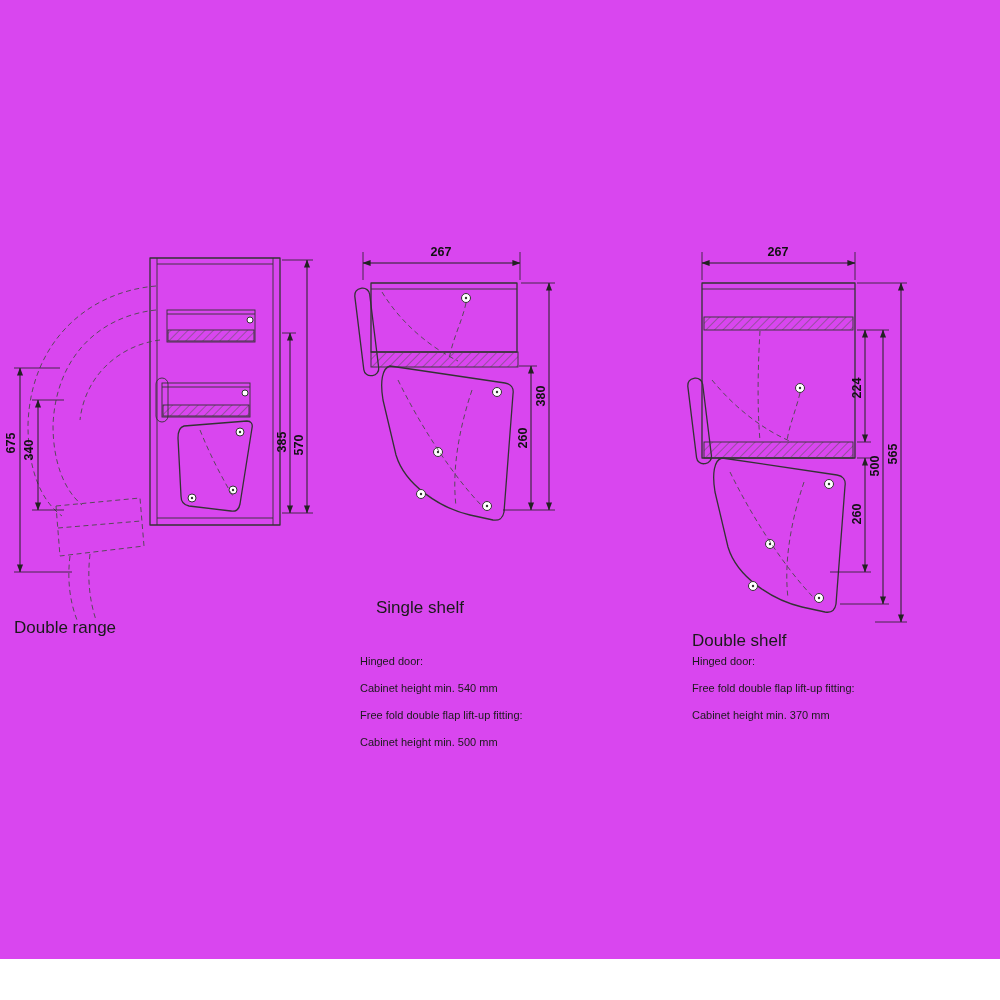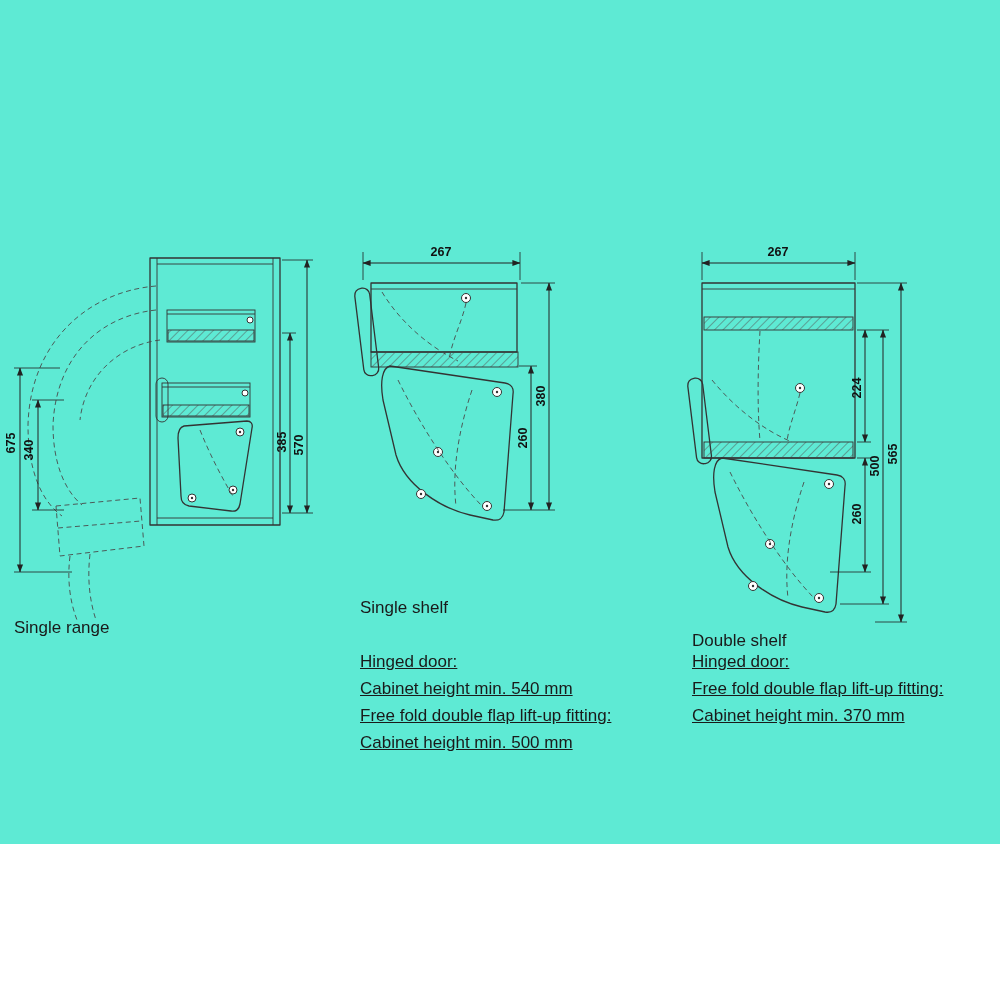--- a/index.html
+++ b/index.html
@@ -1,20 +1,20 @@
 <!DOCTYPE html>
 <html><head>
 <meta charset="utf-8">
 <style>
   * { margin:0; padding:0; box-sizing:border-box; }
   html,body { width:1000px; height:1000px; background:#fff; font-family:"Liberation Sans", sans-serif; }
-  .canvas { position:relative; width:1000px; height:844px; background:#5eead4; overflow:hidden; }
+  .canvas { position:relative; width:1000px; height:959px; background:#d946ef; overflow:hidden; }
   svg.diagram { position:absolute; left:0; top:0; }
   .caption { position:absolute; font-size:17px; color:#1a1a1a; }
-  .notes { position:absolute; font-size:17px; color:#1a1a1a; line-height:27px;text-decoration:underline; }
+  .notes { position:absolute; font-size:11px; color:#1a1a1a; line-height:27px; }
   .outline { fill:none; stroke:#333; stroke-width:1.3; stroke-linejoin:round; }
   .thin    { fill:none; stroke:#333; stroke-width:0.9; }
   .dashed  { fill:none; stroke:#4a4a4a; stroke-width:0.9; stroke-dasharray:5 3.5; }
   .hatch   { fill:url(#hatchp); stroke:#333; stroke-width:0.9; }
   .dim     { stroke:#222; stroke-width:1; fill:none; }
   .ext     { stroke:#222; stroke-width:0.8; }
   .dimtext { font-family:"Liberation Sans",sans-serif; font-size:12.5px; font-weight:bold; fill:#111; }
   .screw    { fill:#fff; stroke:#333; stroke-width:1; }
   .screwdot { fill:#333; stroke:none; }
 </style>
@@ -182,22 +182,22 @@
       <line class="dim" x1="865" y1="458" x2="865" y2="572" marker-start="url(#arrow)" marker-end="url(#arrow)"></line>
       <text class="dimtext" x="861" y="514" text-anchor="middle" transform="rotate(-90 861 514)">260</text>
       <line class="dim" x1="883" y1="330" x2="883" y2="604" marker-start="url(#arrow)" marker-end="url(#arrow)"></line>
       <text class="dimtext" x="879" y="466" text-anchor="middle" transform="rotate(-90 879 466)">500</text>
       <line class="dim" x1="901" y1="283" x2="901" y2="622" marker-start="url(#arrow)" marker-end="url(#arrow)"></line>
       <text class="dimtext" x="897" y="454" text-anchor="middle" transform="rotate(-90 897 454)">565</text>
     </g>
   </g>
 </svg>
 
-<div class="caption" style="left:14px; top:618px;">Single range</div>
-<div class="caption" style="left:360px; top:598px;text-align:center;">Single shelf</div>
+<div class="caption" style="left:14px; top:618px;">Double range</div>
+<div class="caption" style="left:376px; top:598px;text-align:center;">Single shelf</div>
 <div class="caption" style="left:692px; top:598px;margin-top:33px;">Double shelf</div>
 
 <div class="notes" style="left:360px; top:648px;">
   <div>Hinged door:</div>
   <div>Cabinet height min. 540 mm</div>
   <div>Free fold double flap lift-up fitting:</div>
   <div>Cabinet height min. 500 mm</div>
 </div>
 
 <div class="notes" style="left:692px; top:648px;">

